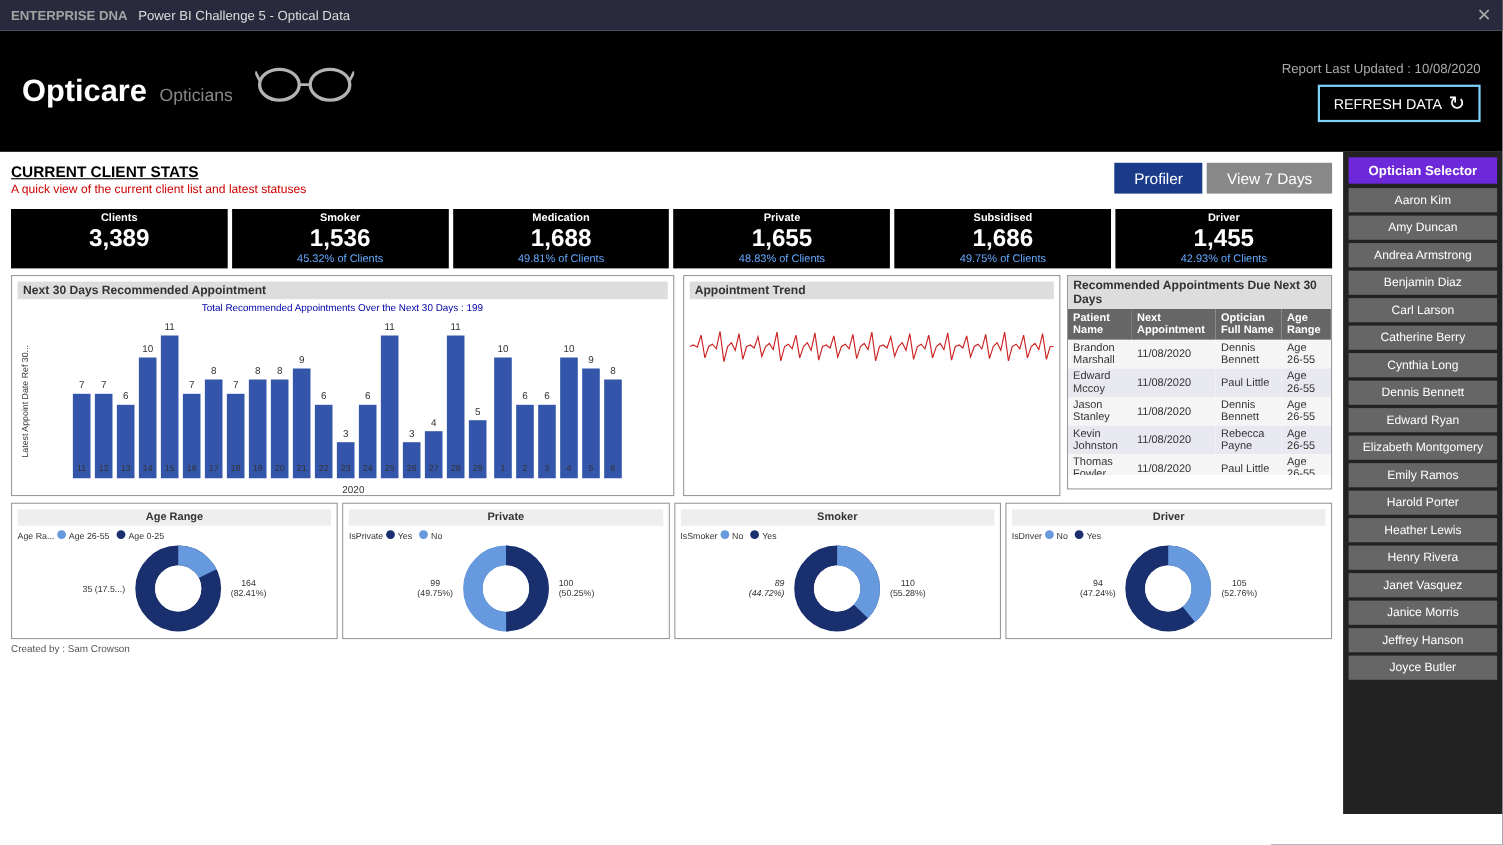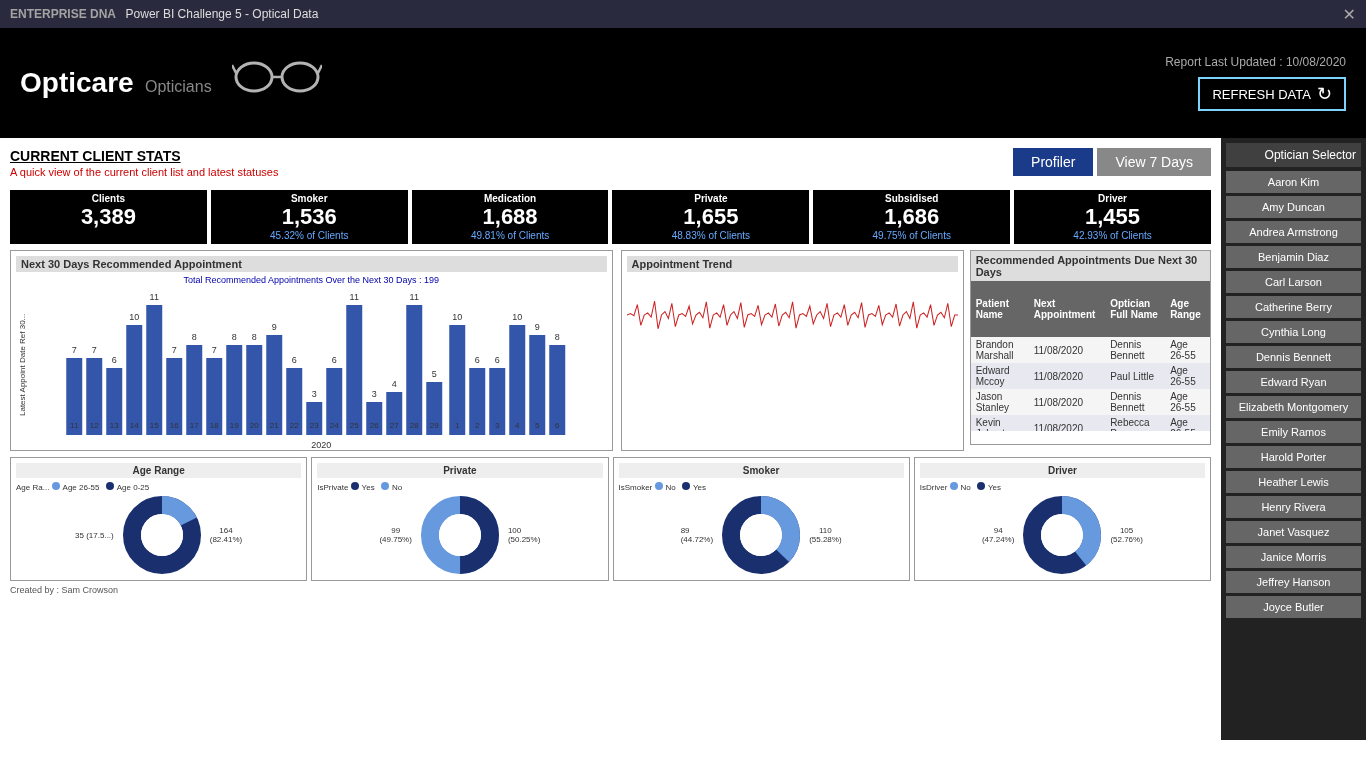--- a/index.html
+++ b/index.html
@@ -116,39 +116,39 @@
     }
     .bar-chart-subtitle { font-size: 9px; color: #00a; text-align: center; }
     
     
     .trend-area { height: 80px; display: flex; align-items: center; justify-content: center; overflow: hidden; }
     
     
     .table-section { border: 1px solid #999; margin-bottom: 6px; }
     .table-title { background: #ddd; padding: 3px 5px; font-size: 11px; font-weight: bold; }
     table { width: 100%; border-collapse: collapse; font-size: 10px; }
-    th { background: #666; color: #fff; padding: 17px 5px; text-align: left; }
+    th { background: #666; color: #fff; padding: 3px 5px; text-align: left; }
     tr:nth-child(even) { background: #e8e8f0; }
     tr:nth-child(odd) { background: #f5f5f5; }
     td { padding: 2px 5px; }
     
     
     .bottom-row { display: flex; gap: 4px; }
     .donut-box { flex: 1; border: 1px solid #999; background: #fff; padding: 5px; }
     .donut-title { font-size: 10px; font-weight: bold; text-align: center; background: #eee; padding: 2px; margin-bottom: 4px; }
     .legend-dot { display: inline-block; width: 8px; height: 8px; border-radius: 50%; margin-right: 3px; }
     
     
     .sidebar-title {
       color: #fff;
       font-size: 12px;
-      font-weight: normal;
-      text-align: right;
+      font-weight: bold;
+      text-align: center;
       padding: 5px;
-      background: #404040;
+      background: #6d28d9;
       margin-bottom: 4px;
     }
     .sidebar-item {
       background: #666;
       color: #fff;
       padding: 5px 8px;
       margin-bottom: 3px;
       cursor: pointer;
       font-size: 11px;
       text-align: center;
@@ -479,21 +479,21 @@
           </div>
         </div>
 
         <div class="donut-box">
           <div class="donut-title">Smoker</div>
           <div style="font-size:8px; margin-bottom:3px;">
             IsSmoker <span class="legend-dot" style="background:#6699dd;"></span>No
             <span class="legend-dot" style="background:#1a2f6e; margin-left:4px;"></span>Yes
           </div>
           <div style="display:flex; align-items:center; justify-content:center; gap:8px;">
-            <div style="font-size:8px; color:#333; text-align:left;">
+            <div style="font-size:8px; color:#333; text-align:right;font-style:italic;">
               <div>89</div>
               <div>(44.72%)</div>
             </div>
             <svg width="80" height="80" viewBox="0 0 80 80">
               <circle cx="40" cy="40" r="30" fill="none" stroke="#1a2f6e" stroke-width="18"></circle>
               <circle cx="40" cy="40" r="30" fill="none" stroke="#6699dd" stroke-width="18" stroke-dasharray="70 157" stroke-dashoffset="0" transform="rotate(-90 40 40)"></circle>
               <circle cx="40" cy="40" r="21" fill="white"></circle>
             </svg>
             <div style="font-size:8px; color:#333; text-align:center;">
               <div>110</div>

